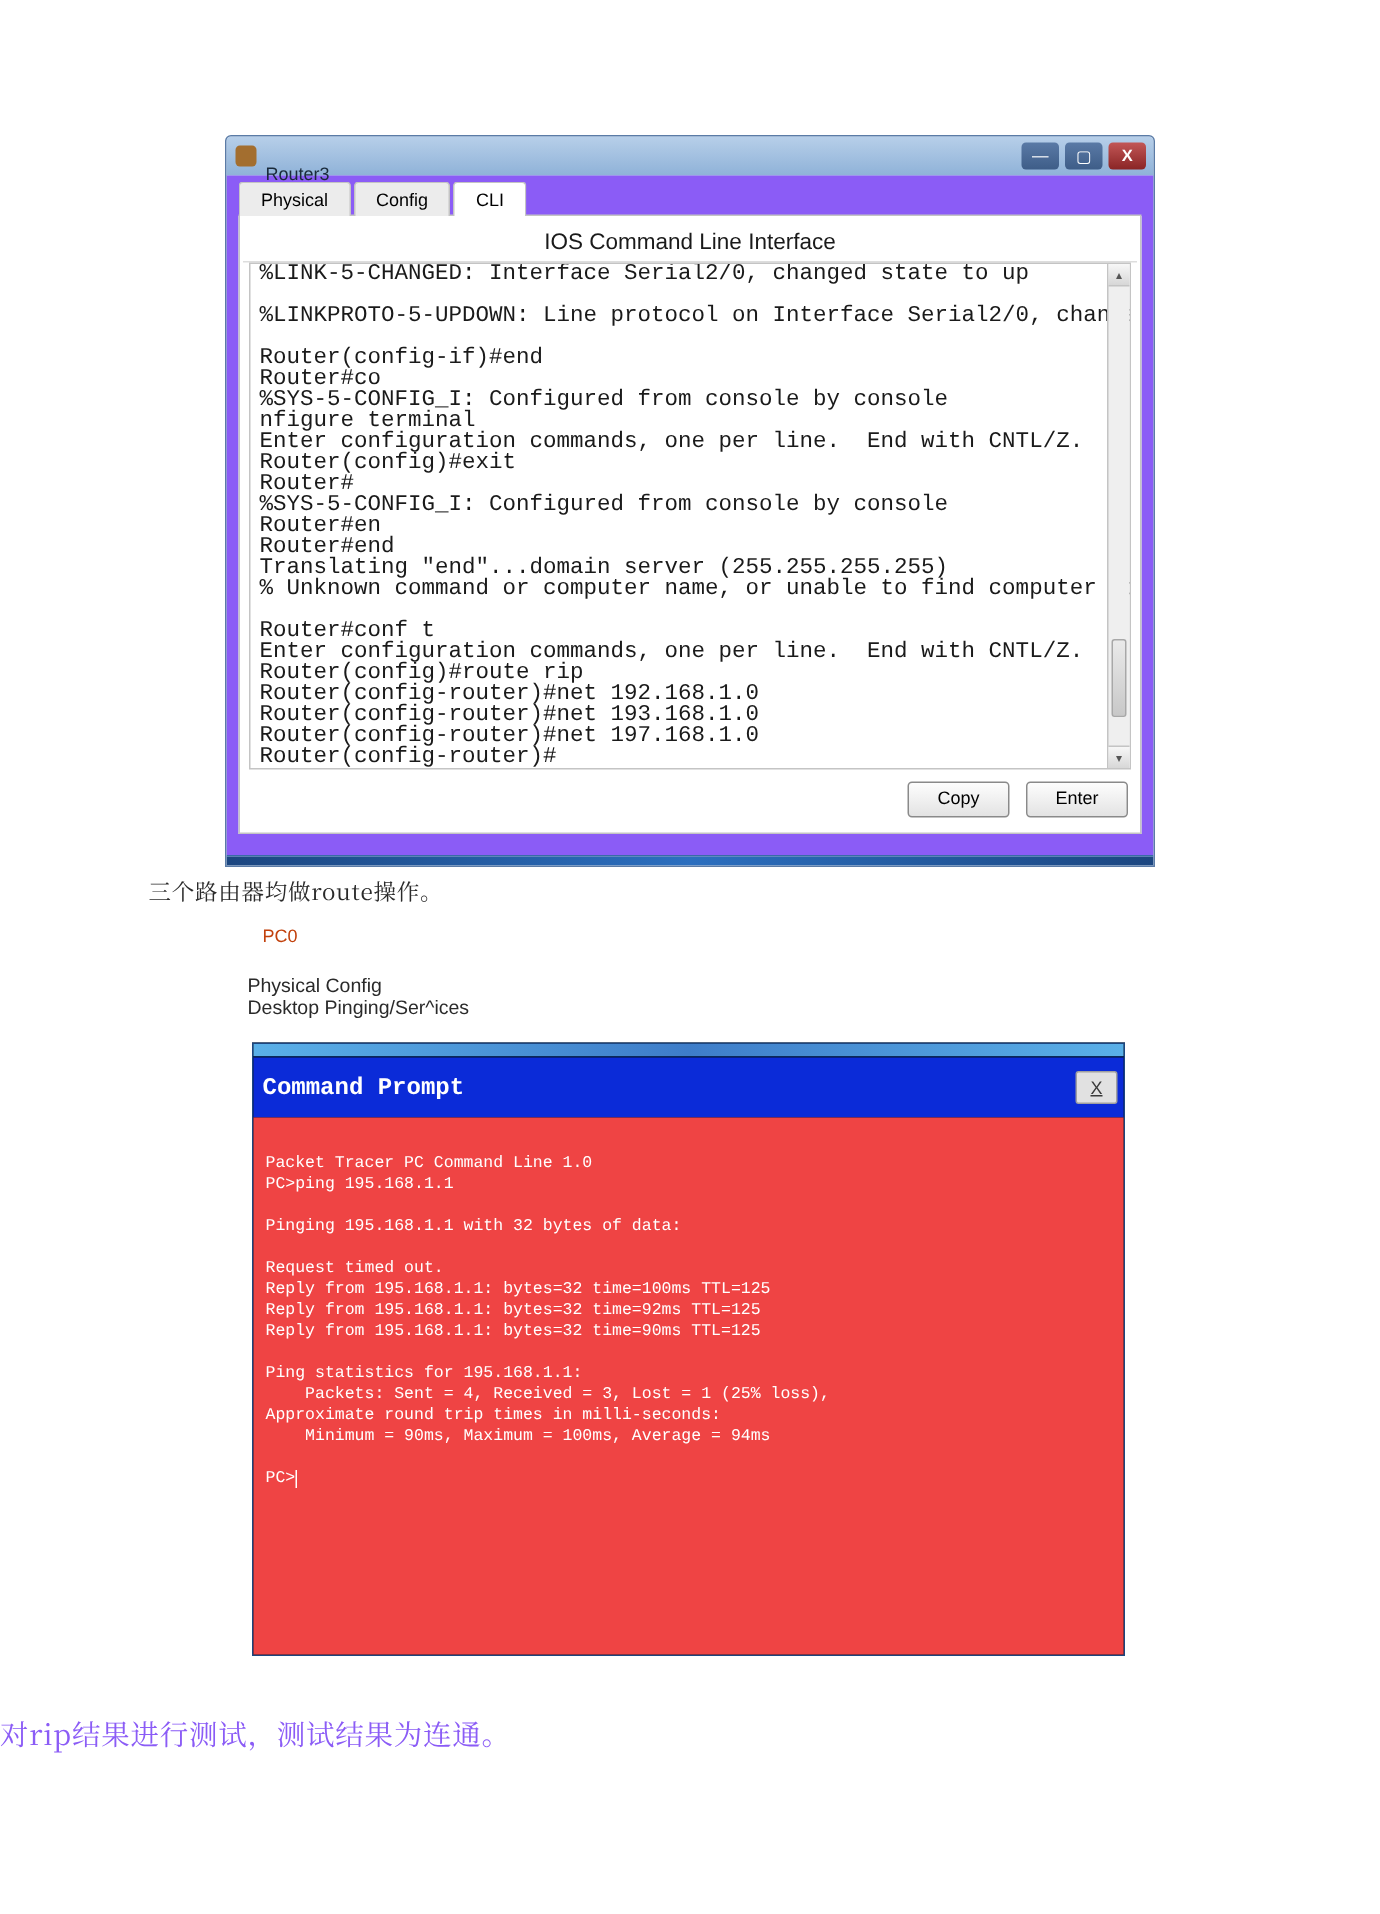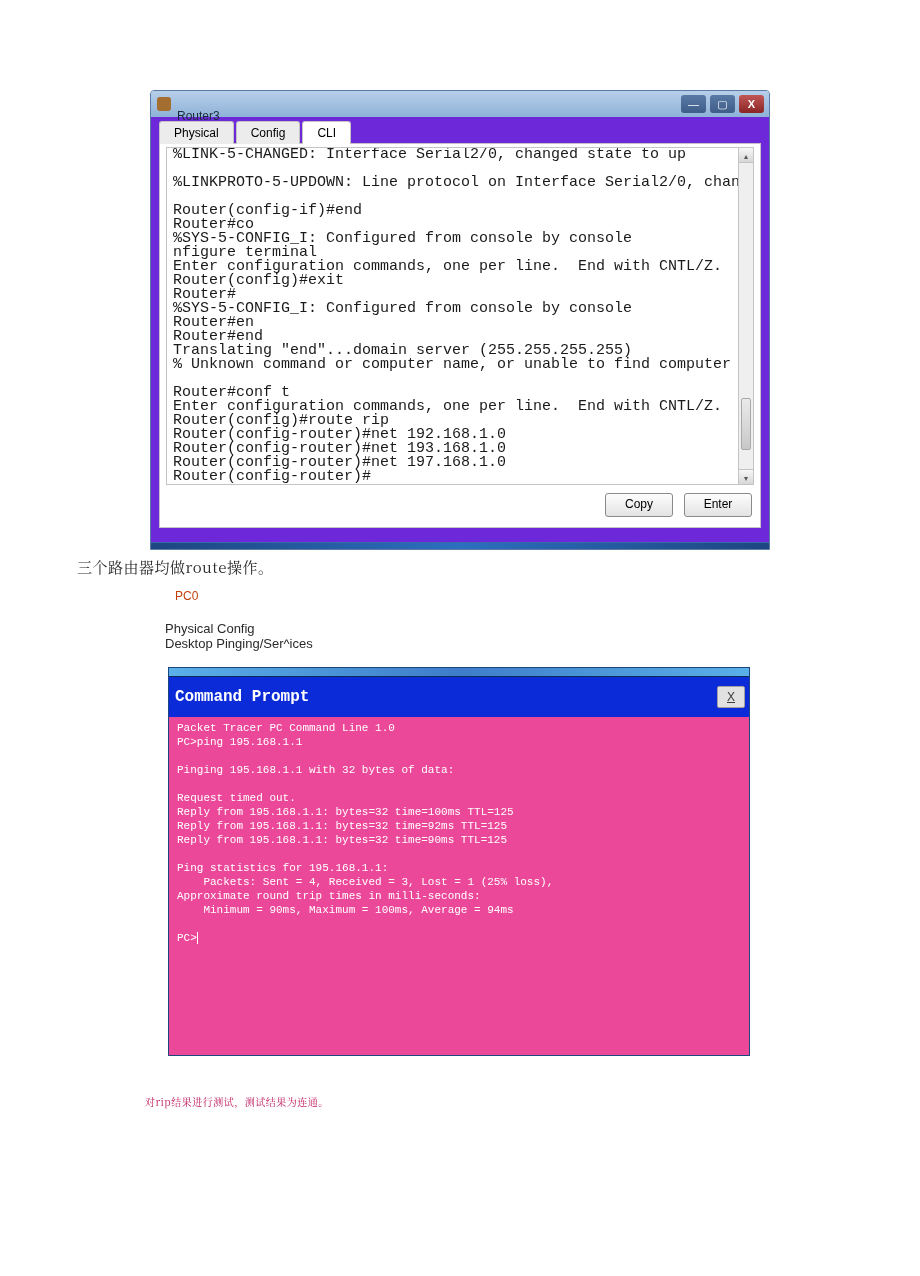--- a/index.html
+++ b/index.html
@@ -58,21 +58,21 @@
     align-items: center;
     justify-content: center;
     color: #fff;
     font-size: 11px;
     font-family: Arial, sans-serif;
   }
   .win-min { background: linear-gradient(#5a7aa6, #3e5d88); }
   .win-max { background: linear-gradient(#5a7aa6, #3e5d88); }
   .win-close { background: linear-gradient(#c25656, #8a2525); font-weight: bold; }
   .router-body {
-    background: #6d28d9;
+    background: #8b5cf6;
     padding: 3px 8px 14px 8px;
   }
   .tabs {
     display: flex;
     border-bottom: 1px solid #c4c4c4;
   }
   .tab {
     padding: 4px 14px;
     font-family: Tahoma, Arial, sans-serif;
     font-size: 12px;
@@ -159,21 +159,21 @@
     text-align: center;
     line-height: 20px;
   }
   .tray-shadow {
     height: 6px;
     background: linear-gradient(90deg, #1c4680 0%, #2c6fbf 50%, #1c4680 100%);
     border-top: 1px solid #3a6aa9;
   }
   
   .body-text {
-    margin-left: 77px;
+    margin-left: 99px;
     font-size: 15px;
     color: #2a2a2a;
     margin-top: 6px;
     letter-spacing: 0.5px;
   }
   .pc0-label {
     margin-left: 175px;
     margin-top: 12px;
     font-size: 12px;
     font-family: Arial, sans-serif;
@@ -230,36 +230,35 @@
     font-size: 12px;
     display:flex;align-items:center;justify-content:center;
     text-decoration: underline;
   }
   .cmd-output {
     font-family: "Courier New", monospace;
     font-size: 11px;
     line-height: 14px;
     color: #ffffff;
     white-space: pre;
-    padding: 4px 8px 4px 8px;
-    background: #ec4899;
+    padding: 24px 8px 4px 8px;
+    background: #ef4444;
     min-height: 330px;
   }
   .cursor {
     display: inline-block;
     width: 1px;
     height: 12px;
     background: #ffffff;
     vertical-align: text-bottom;
   }
   .conclusion {
-    margin-left: 145px;
     margin-top: 38px;
-    font-size: 10px;
-    color: #be185d;
+    font-size: 19px;
+    color: #8b5cf6;
     letter-spacing: 0.5px;
   }
 </style>
 </head>
 <body>
 
 <div class="page">
 
   <div class="router-window">
 
@@ -274,20 +273,21 @@
     </div>
 
     <div class="router-body">
       <div class="tabs">
         <div class="tab">Physical</div>
         <div class="tab">Config</div>
         <div class="tab active">CLI</div>
       </div>
 
       <div class="cli-panel">
+        <div class="cli-header">IOS Command Line Interface</div>
 
         <div class="cli-output-wrap">
           <div class="cli-output">%LINK-5-CHANGED: Interface Serial2/0, changed state to up
 
 %LINKPROTO-5-UPDOWN: Line protocol on Interface Serial2/0, changed state to up
 
 Router(config-if)#end
 Router#co
 %SYS-5-CONFIG_I: Configured from console by console
 nfigure terminal

